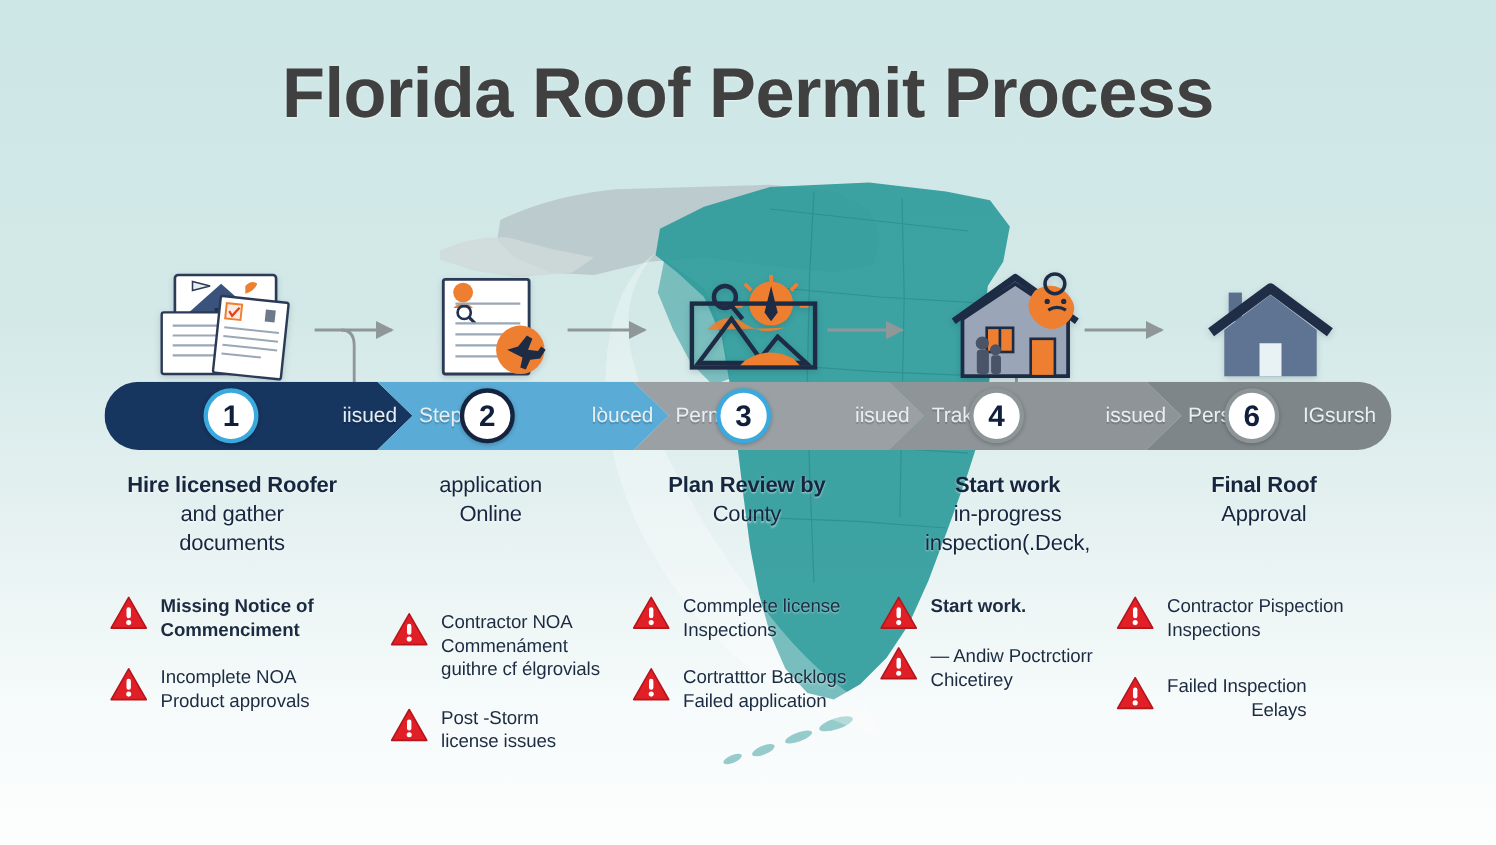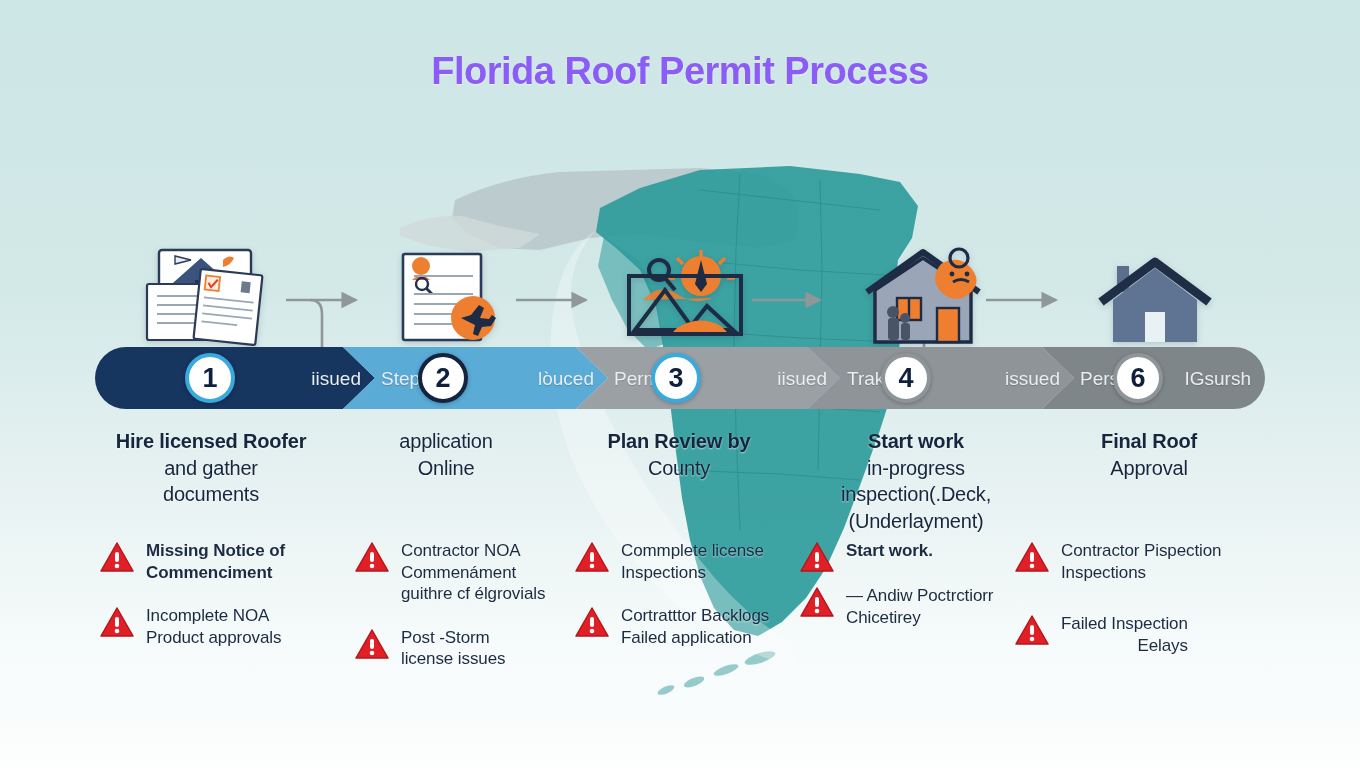--- a/index.html
+++ b/index.html
@@ -10,21 +10,21 @@
     background:linear-gradient(180deg,#cde6e6 0%,#d3e9e8 38%,#e6f1f1 62%,#f5fafa 82%,#fdfefe 100%);
     position:relative; color:#15243f;
   }
 
   
   #map-layer { position:absolute; left:0; top:130px; width:1360px; height:620px; pointer-events:none; }
 
   
   #header { position:absolute; top:52px; left:0; width:1360px; text-align:center; z-index:6; }
   #title {
-    font-size:38px; font-weight:bold; color:#8b5cf6; letter-spacing:-0.5px;
+    font-size:64px; font-weight:bold; color:#404040; letter-spacing:-0.5px;
     line-height:1.02; text-shadow:0 1px 2px rgba(255,255,255,.55);
   }
   #subtitle {
     margin-top:12px; font-size:31px; font-weight:400; color:#1d3256;
     letter-spacing:-0.2px; text-shadow:0 1px 2px rgba(255,255,255,.5);
   }
 
   
   #icon-row { position:absolute; top:238px; left:0; width:1360px; height:110px; z-index:5; }
   .icon-slot { position:absolute; top:0; width:170px; height:110px; display:flex; align-items:flex-end; justify-content:center; }
@@ -303,21 +303,20 @@
     <span class="ln thin">Online</span>
   </div>
   <div class="step-cap" style="left:570px; width:218px;">
     <span class="ln">Plan Review by</span>
     <span class="ln thin">County</span>
   </div>
   <div class="step-cap" style="left:800px; width:232px;">
     <span class="ln">Start work</span>
     <span class="ln thin">in-progress</span>
     <span class="ln thin">inspection(.Deck,</span>
-    <span class="ln thin">(Underlayment)</span>
   </div>
   <div class="step-cap" style="left:1040px; width:218px;">
     <span class="ln">Final Roof</span>
     <span class="ln thin">Approval</span>
   </div>
 </div>
 
 <div id="warnings">
 
   <div class="warn-col" style="left:100px; width:230px;">
@@ -342,21 +341,21 @@
             <circle cx="17" cy="24" r="2.3" fill="#fff"></circle>
           </svg>
       </span>
       <span class="wtxt">
         <span class="ln">Incomplete NOA</span>
         <span class="ln">Product approvals</span>
       </span>
     </div>
   </div>
 
-  <div class="warn-col" style="left:355px; width:230px;">
+  <div class="warn-col" style="left:355px; width:230px;margin-top:15px;">
     <div class="warn-item">
       <span class="tri">
         <svg width="34" height="31" viewBox="0 0 34 31">
             <path d="M17 1 L33 29 H1 Z" fill="#e01f26" stroke="#b5161c" stroke-width="1.5" stroke-linejoin="round"></path>
             <rect x="15" y="10" width="4" height="10" rx="2" fill="#fff"></rect>
             <circle cx="17" cy="24" r="2.3" fill="#fff"></circle>
           </svg>
       </span>
       <span class="wtxt">
         <span class="ln">Contractor NOA</span>

